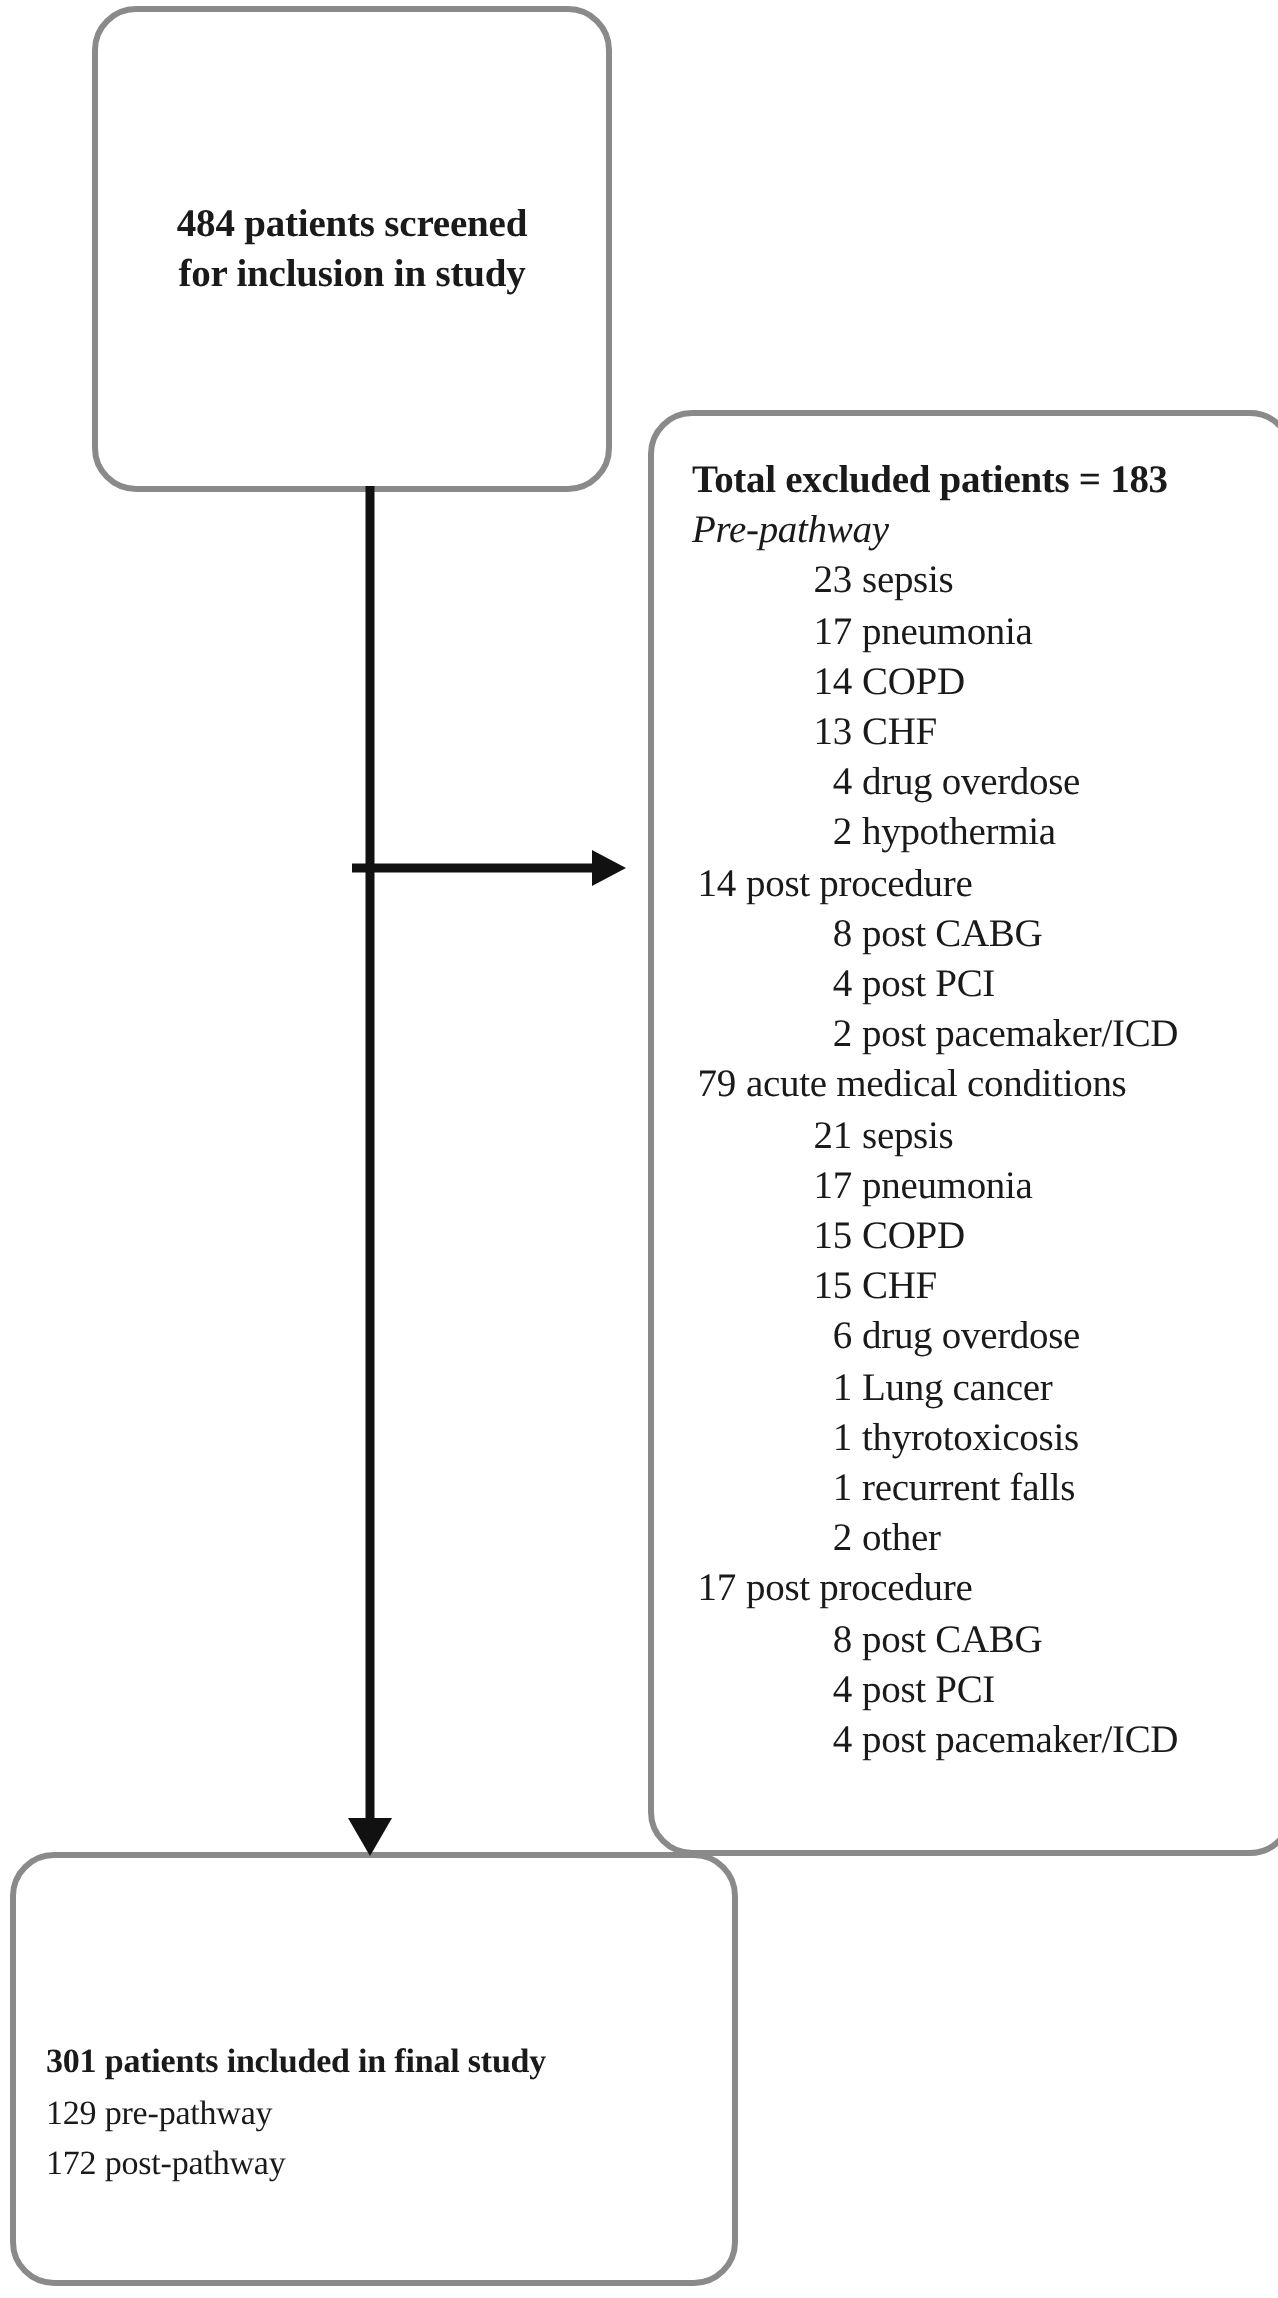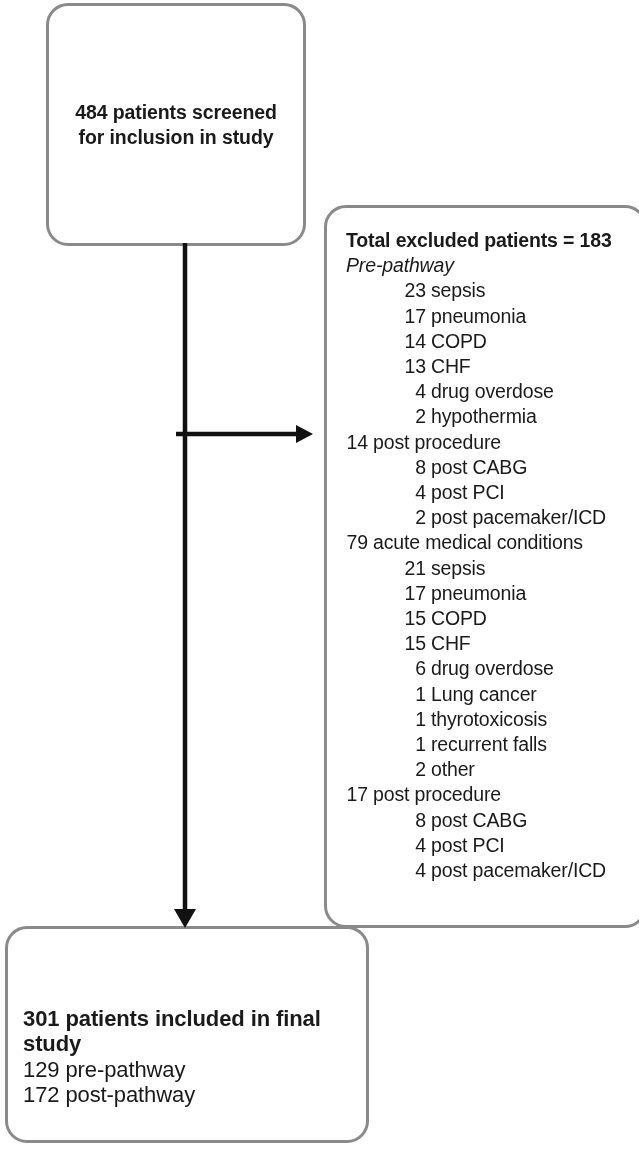--- a/index.html
+++ b/index.html
@@ -5,21 +5,21 @@
   html, body {
     margin: 0;
     padding: 0;
     background: #ffffff;
   }
   #canvas {
     position: relative;
     width: 639px;
     height: 1149px;
     background: #ffffff;
-    font-family: Liberation Sans, sans-serif;
+    font-family: Liberation Serif, serif;
     color: #1a1a1a;
     overflow: hidden;
   }
 
   
   .box {
     position: absolute;
     box-sizing: border-box;
     background: #ffffff;
     border: 3px solid #8a8a8a;
@@ -58,21 +58,21 @@
     top: 926px;
     width: 364px;
     height: 217px;
     z-index: 4;
     display: flex;
     flex-direction: column;
     justify-content: center;
     padding-left: 15px;
   }
   #included-text {
-    font-size: 22px;
+    font-size: 17px;
     line-height: 25.5px;
     letter-spacing: -0.1px;
     margin-top: 44px;
   }
   .included-head {
     font-weight: bold;
     display: block;
   }
   .included-line { display: block; }
 

